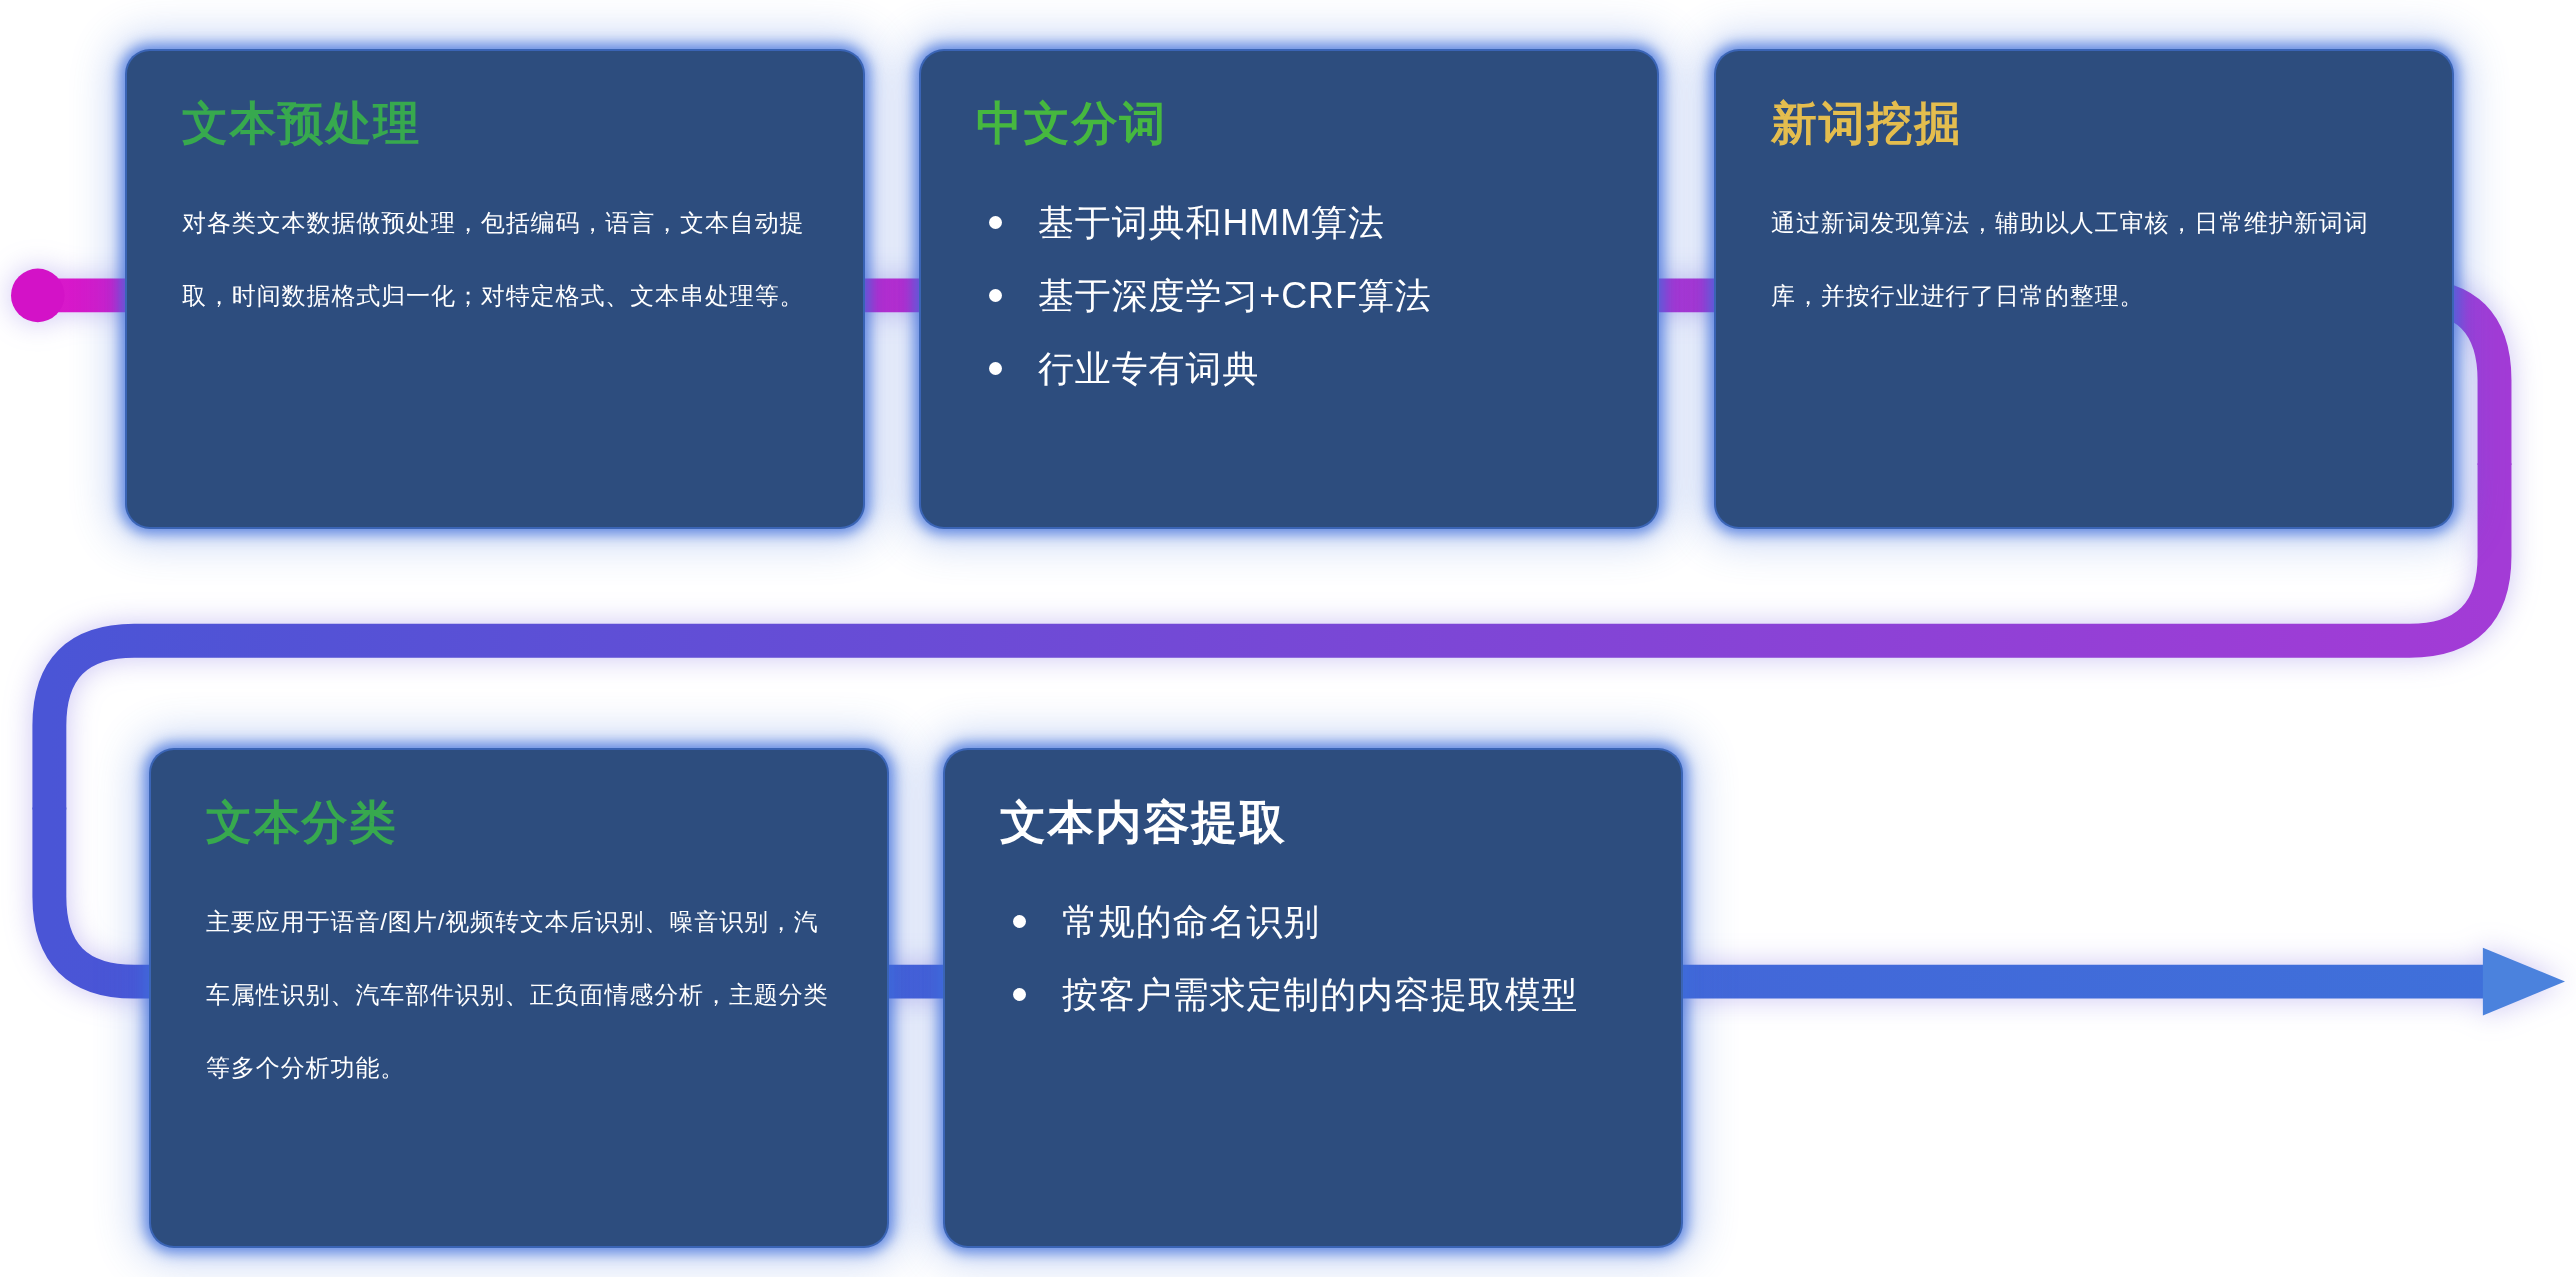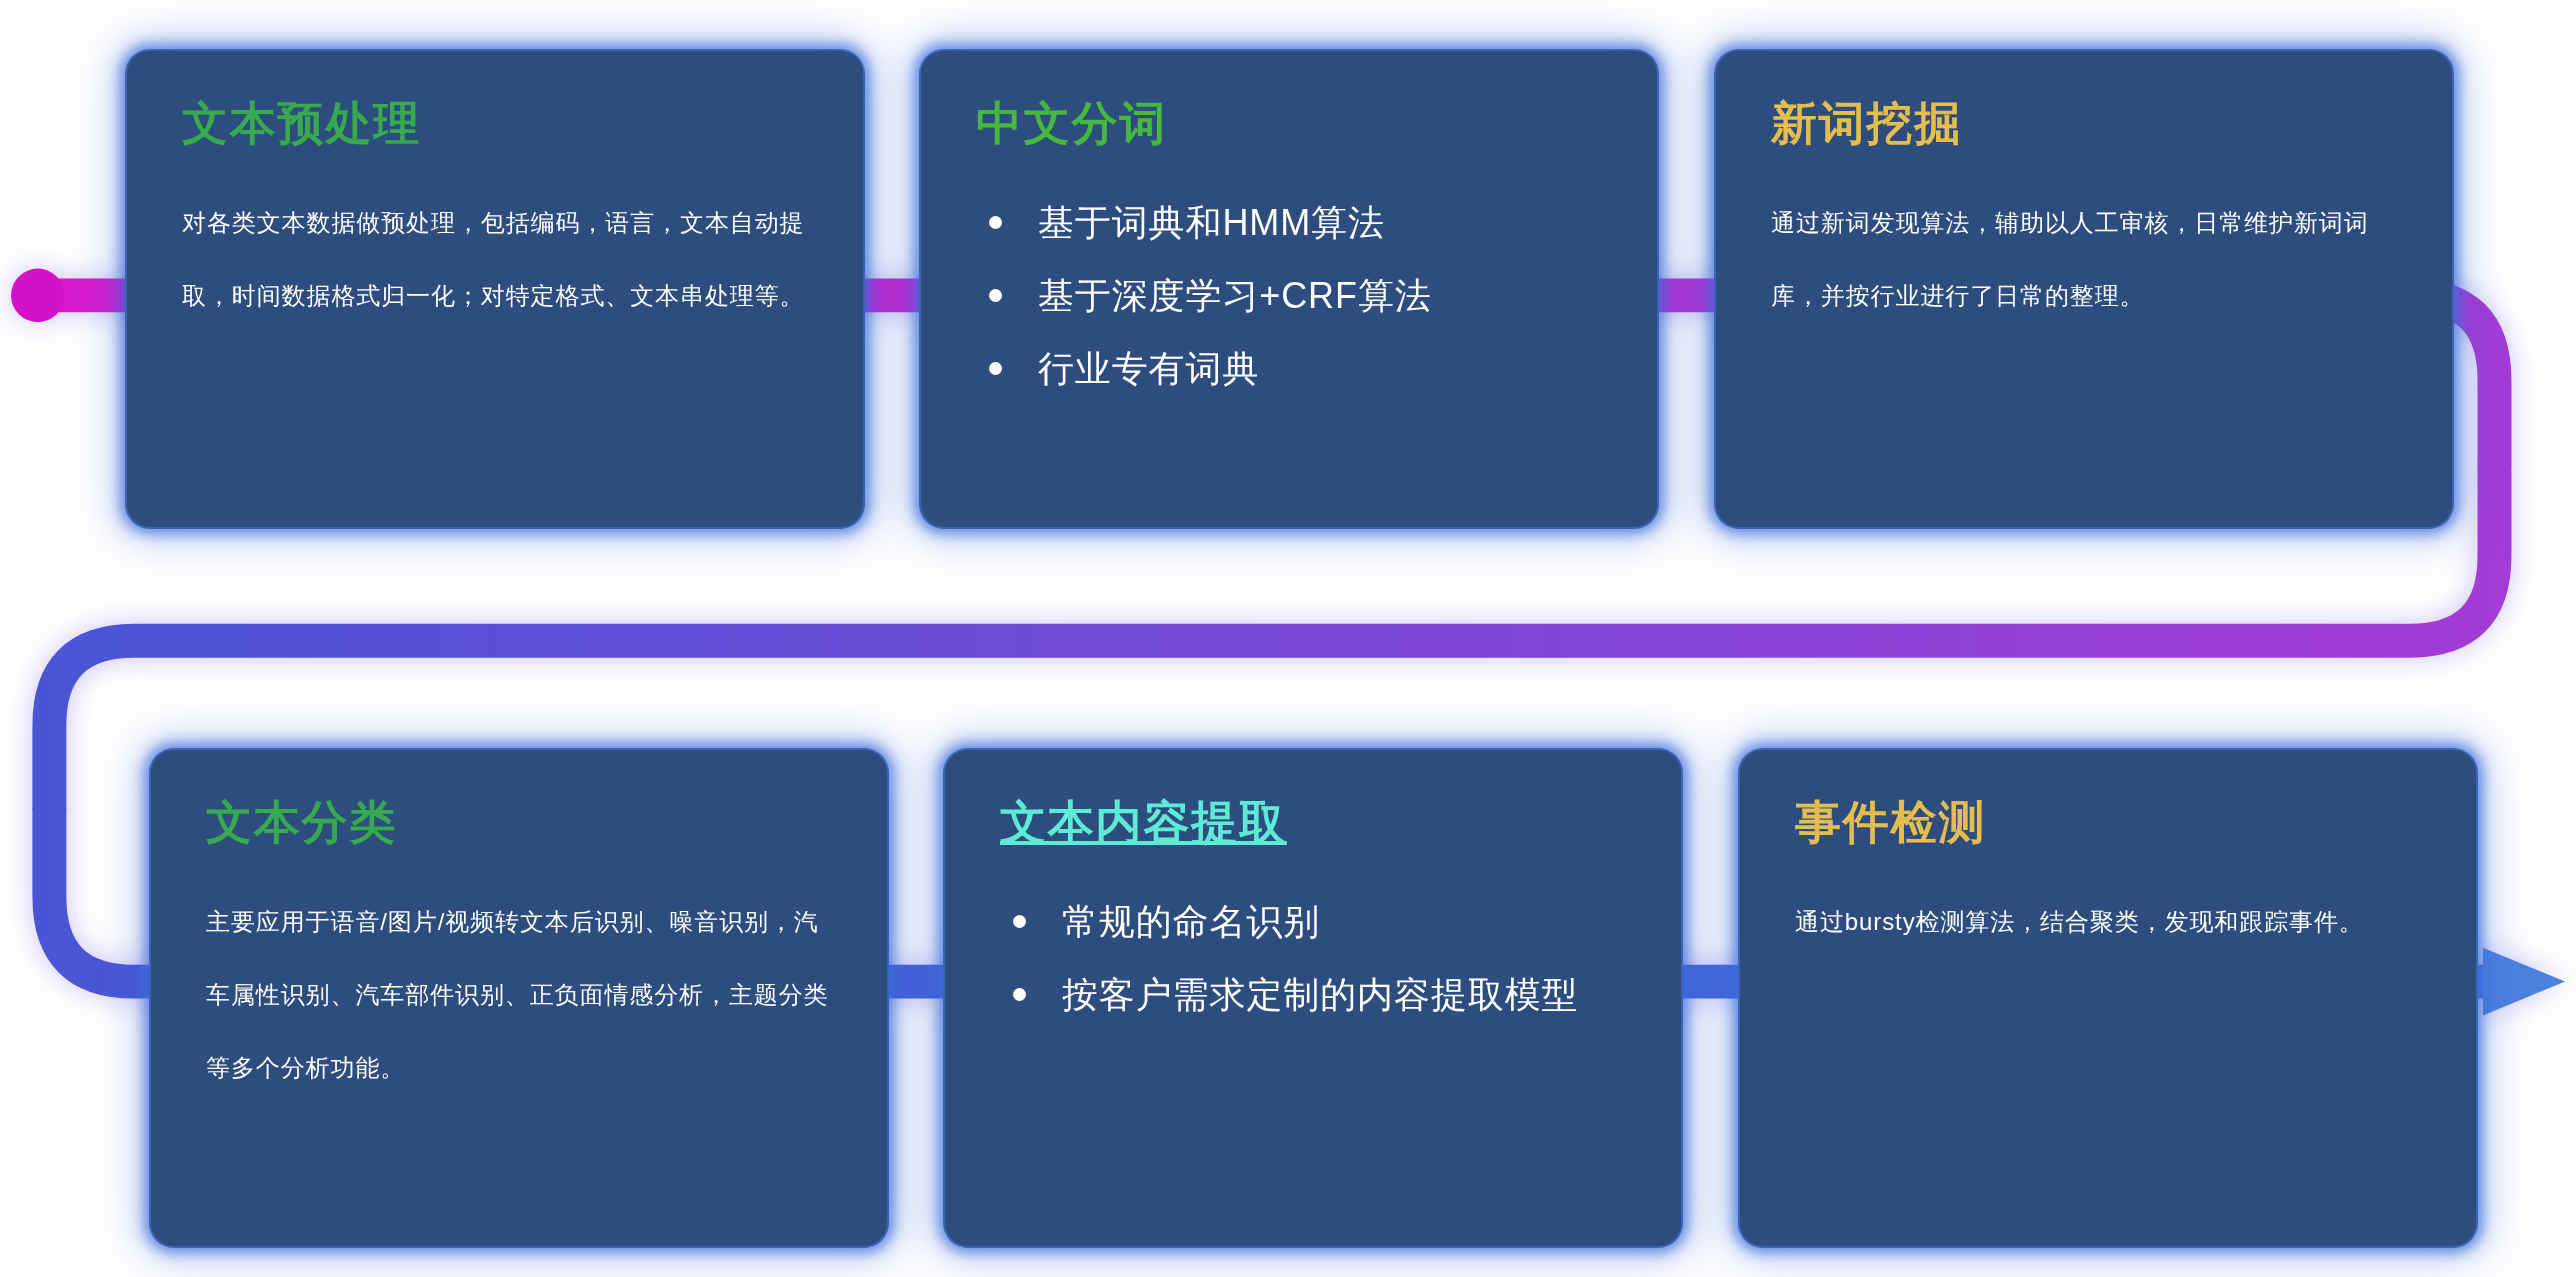--- a/index.html
+++ b/index.html
@@ -137,32 +137,28 @@
       </li>
     </ul>
   </div>
 
   <div class="card row2 col1">
     <h2 class="card-title" style="color: rgb(55, 169, 78);">文本分类</h2>
     <p class="card-body">主要应用于语音/图片/视频转文本后识别、噪音识别，汽车属性识别、汽车部件识别、正负面情感分析，主题分类等多个分析功能。</p>
   </div>
 
   <div class="card row2 col2">
-    <h2 class="card-title" style="color: #5eead4; text-decoration: underline;">文本内容提取</h2>
+    <h2 class="card-title" style="color: #ffffff;">文本内容提取</h2>
     <ul class="card-list">
       <li>
         <span class="bullet-dot"></span>
         <span>常规的命名识别</span>
       </li>
       <li>
         <span class="bullet-dot"></span>
         <span>按客户需求定制的内容提取模型</span>
       </li>
     </ul>
   </div>
 
-  <div class="card row2 col3">
-    <h2 class="card-title" style="color: rgb(228, 189, 78);">事件检测</h2>
-    <p class="card-body">通过bursty检测算法，结合聚类，发现和跟踪事件。</p>
-  </div>
 
 </div>
 
 
 </body></html>

